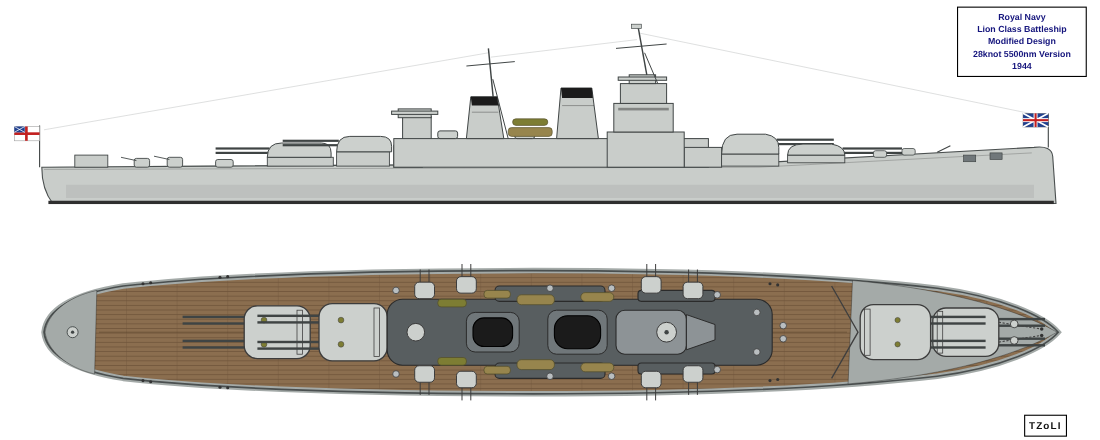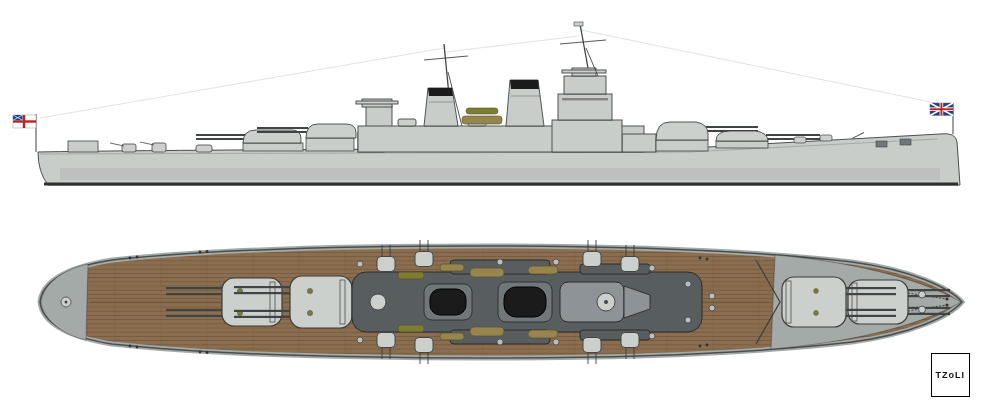--- a/index.html
+++ b/index.html
@@ -9,21 +9,21 @@
   }
   .art{position:absolute;left:0;top:0;width:1000px;height:400px;display:block;}
   .title-box{
     position:absolute;top:6px;right:12px;width:112px;
     border:1px solid #000;background:#fff;padding:3px 2px;
     text-align:center;font-size:8px;font-weight:bold;line-height:1.4;
     color:var(--text-navy,#15157d);
   }
   .signature{
     position:absolute;bottom:3px;right:30px;
-    border:1px solid #000;background:#fff;padding:16px 4px;
+    border:1px solid #000;background:#fff;padding:4px 4px;
     font-size:9px;font-weight:bold;letter-spacing:1px;color:#111;
   }
 </style>
 </head>
 <body>
 
 <div class="canvas">
 
 <svg class="art" viewBox="0 0 1000 400">
   <defs>
@@ -344,16 +344,23 @@
       <circle cx="200" cy="352" r="1.4"></circle>
           <circle cx="207" cy="352.5" r="1.4"></circle>
       <circle cx="700" cy="258" r="1.4"></circle>
           <circle cx="707" cy="259" r="1.4"></circle>
       <circle cx="700" cy="346" r="1.4"></circle>
           <circle cx="707" cy="345" r="1.4"></circle>
     </g>
   </g>
 </svg>
 
+  <div class="title-box">
+    <div>Royal Navy</div>
+    <div>Lion Class Battleship</div>
+    <div>Modified Design</div>
+    <div>28knot 5500nm Version</div>
+    <div>1944</div>
+  </div>
 
   <div class="signature">TZoLI</div>
 
 </div>
 
 </body></html>

